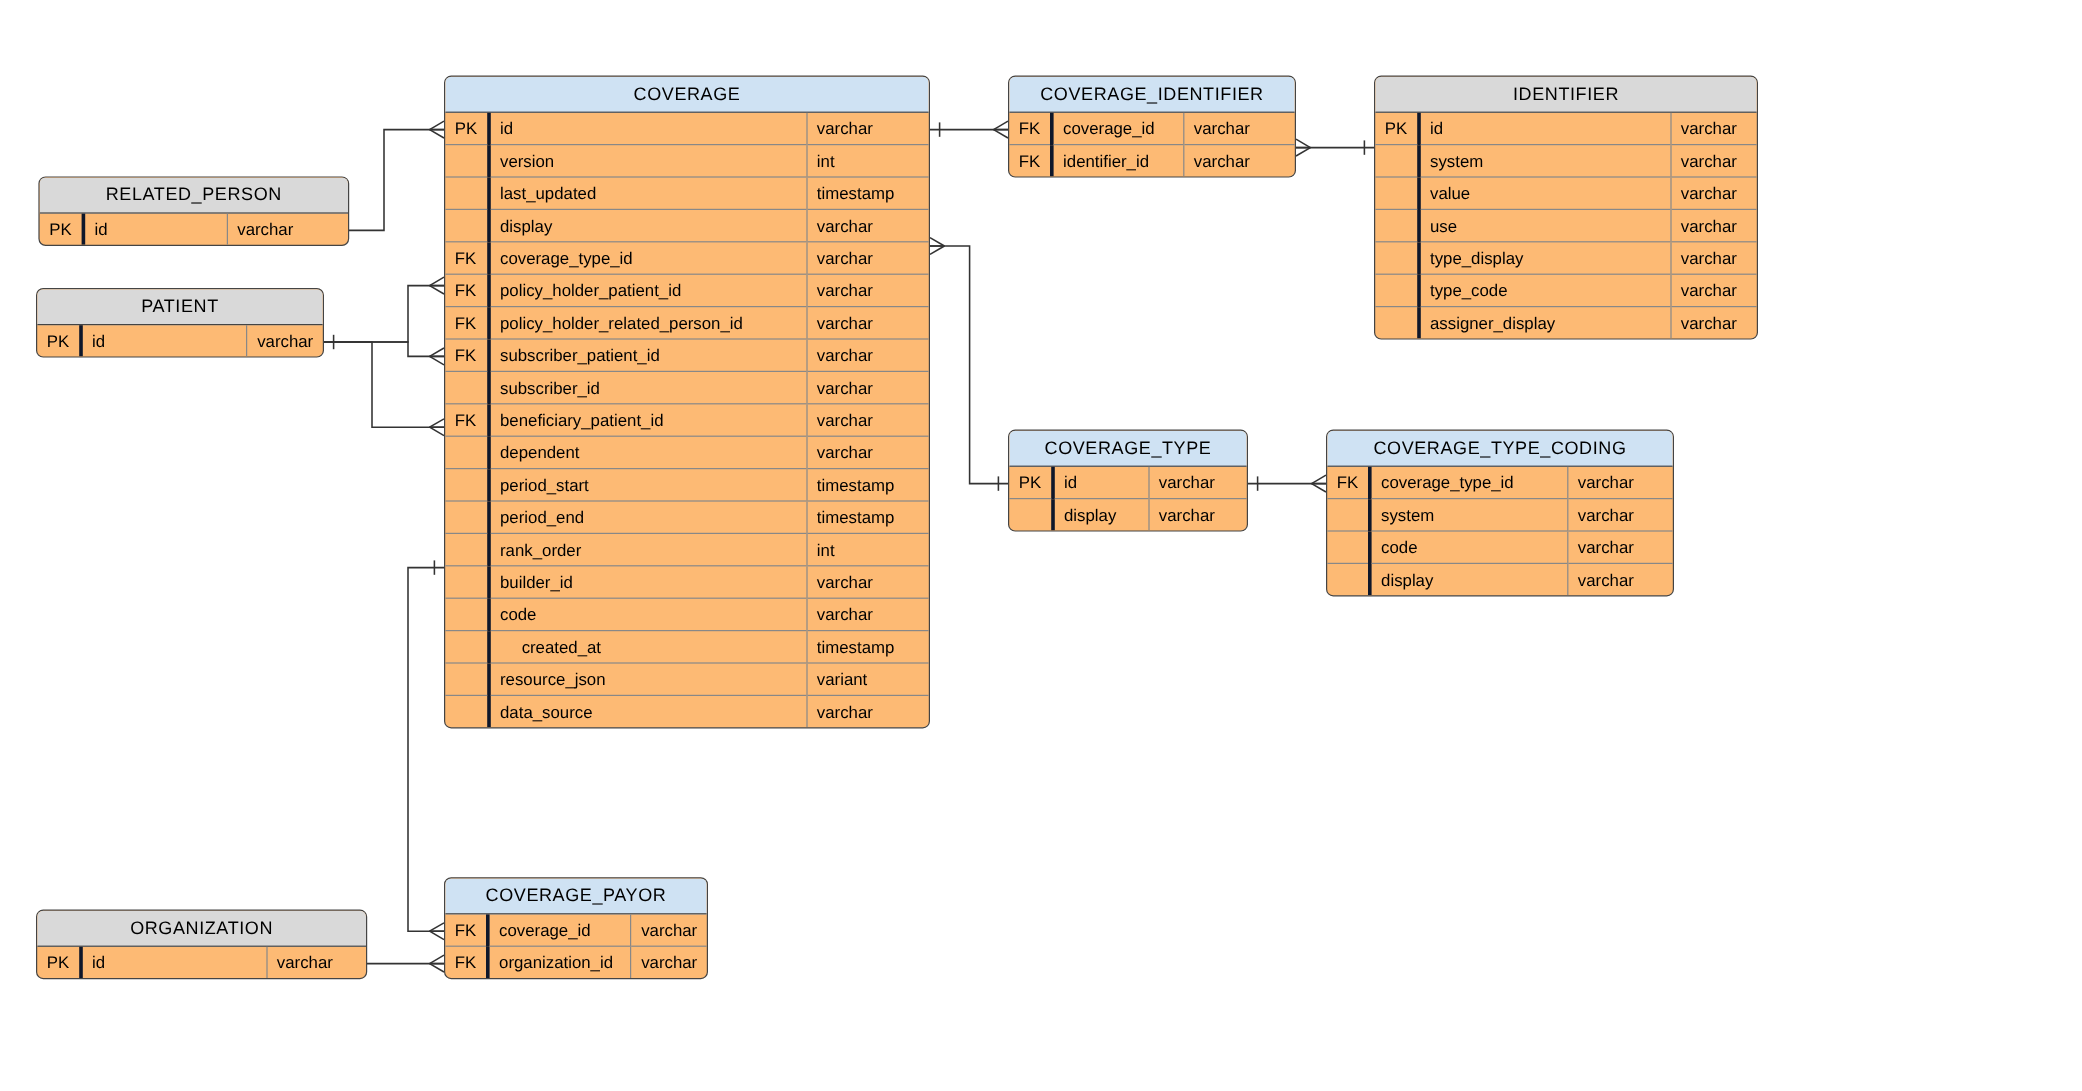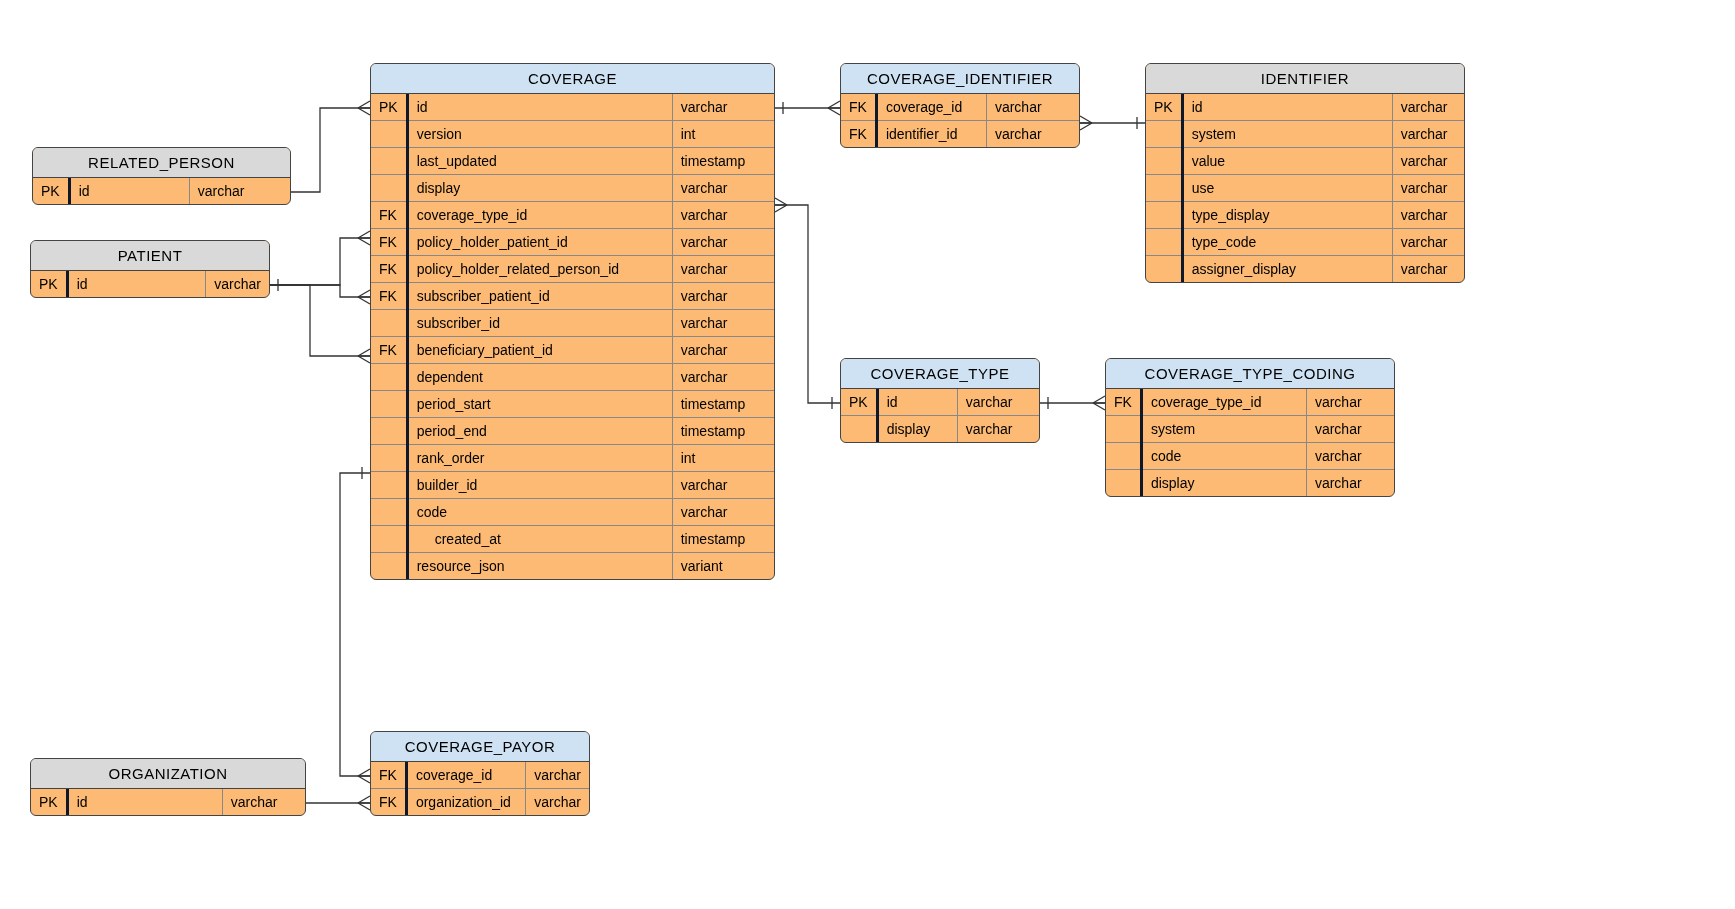--- a/index.html
+++ b/index.html
@@ -230,20 +230,25 @@
         <div class="row">
           <span class="k" style="width: 34px;"></span>
           <span class="n" style="width: 265px; padding-left: 26px;">created_at</span>
           <span class="t">timestamp</span>
         </div>
         <div class="row">
           <span class="k" style="width: 34px;"></span>
           <span class="n" style="width: 265px;">resource_json</span>
           <span class="t">variant</span>
         </div>
+        <div class="row">
+          <span class="k" style="width: 34px;"></span>
+          <span class="n" style="width: 265px;">data_source</span>
+          <span class="t">varchar</span>
+        </div>
       </div>
     </div>
     <div class="entity blue" style="left: 370px; top: 731px; width: 220px;">
       <div class="title">COVERAGE_PAYOR</div>
       <div class="rows">
         <div class="row">
           <span class="k" style="width: 34px;">FK</span>
           <span class="n" style="width: 125px;">coverage_id</span>
           <span class="t">varchar</span>
         </div>

